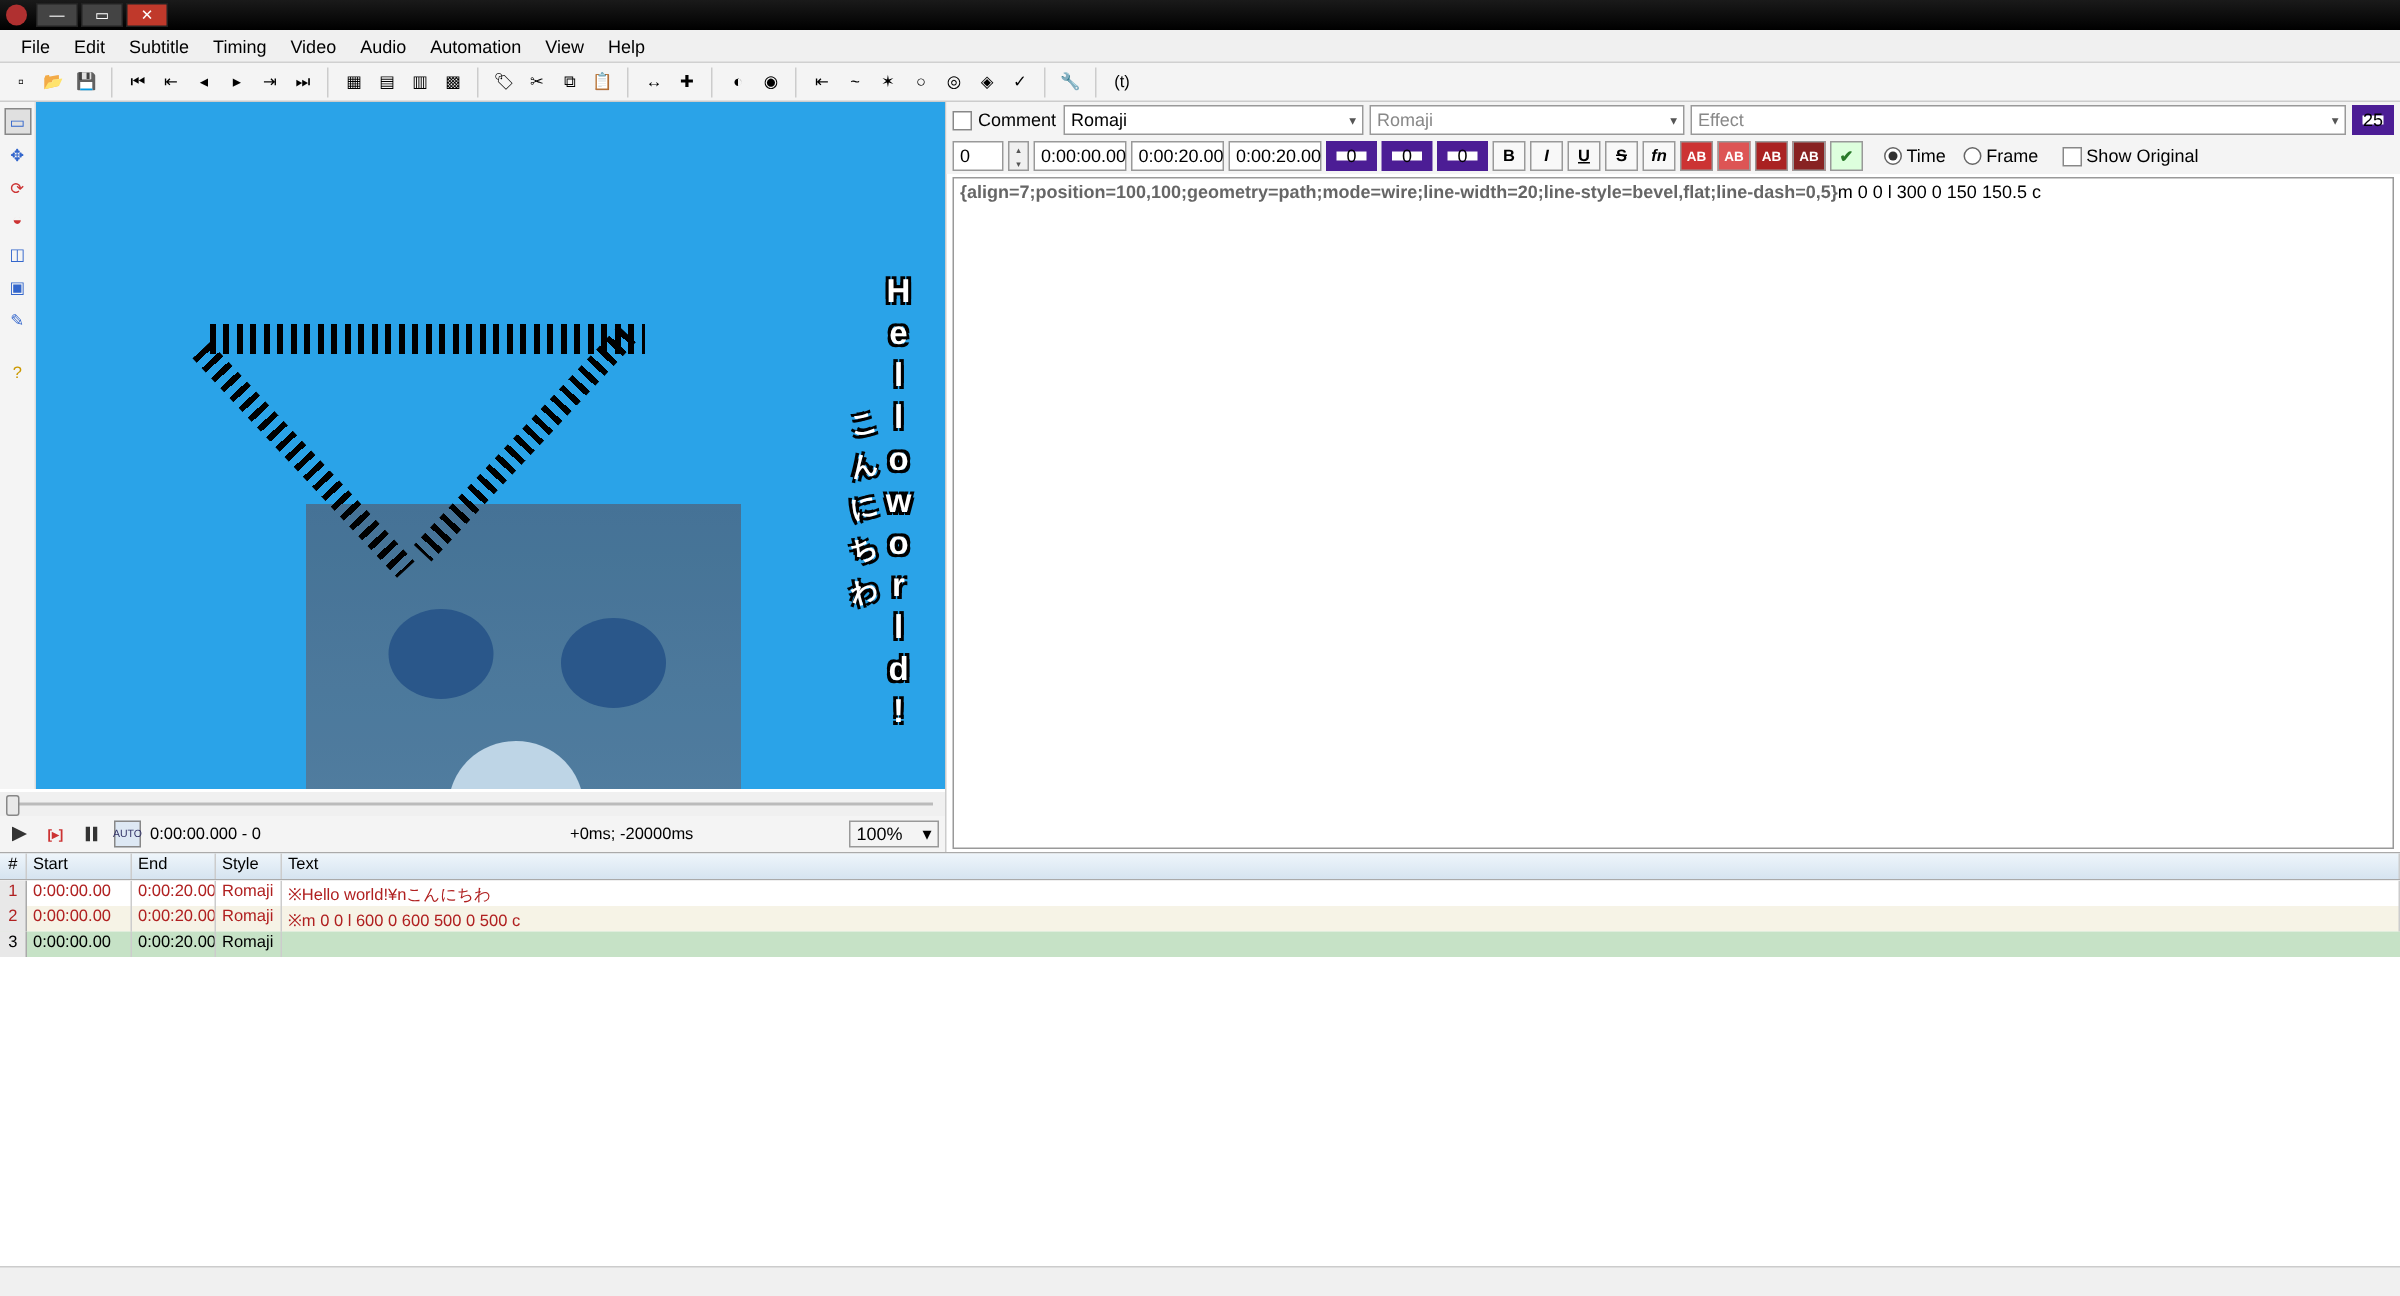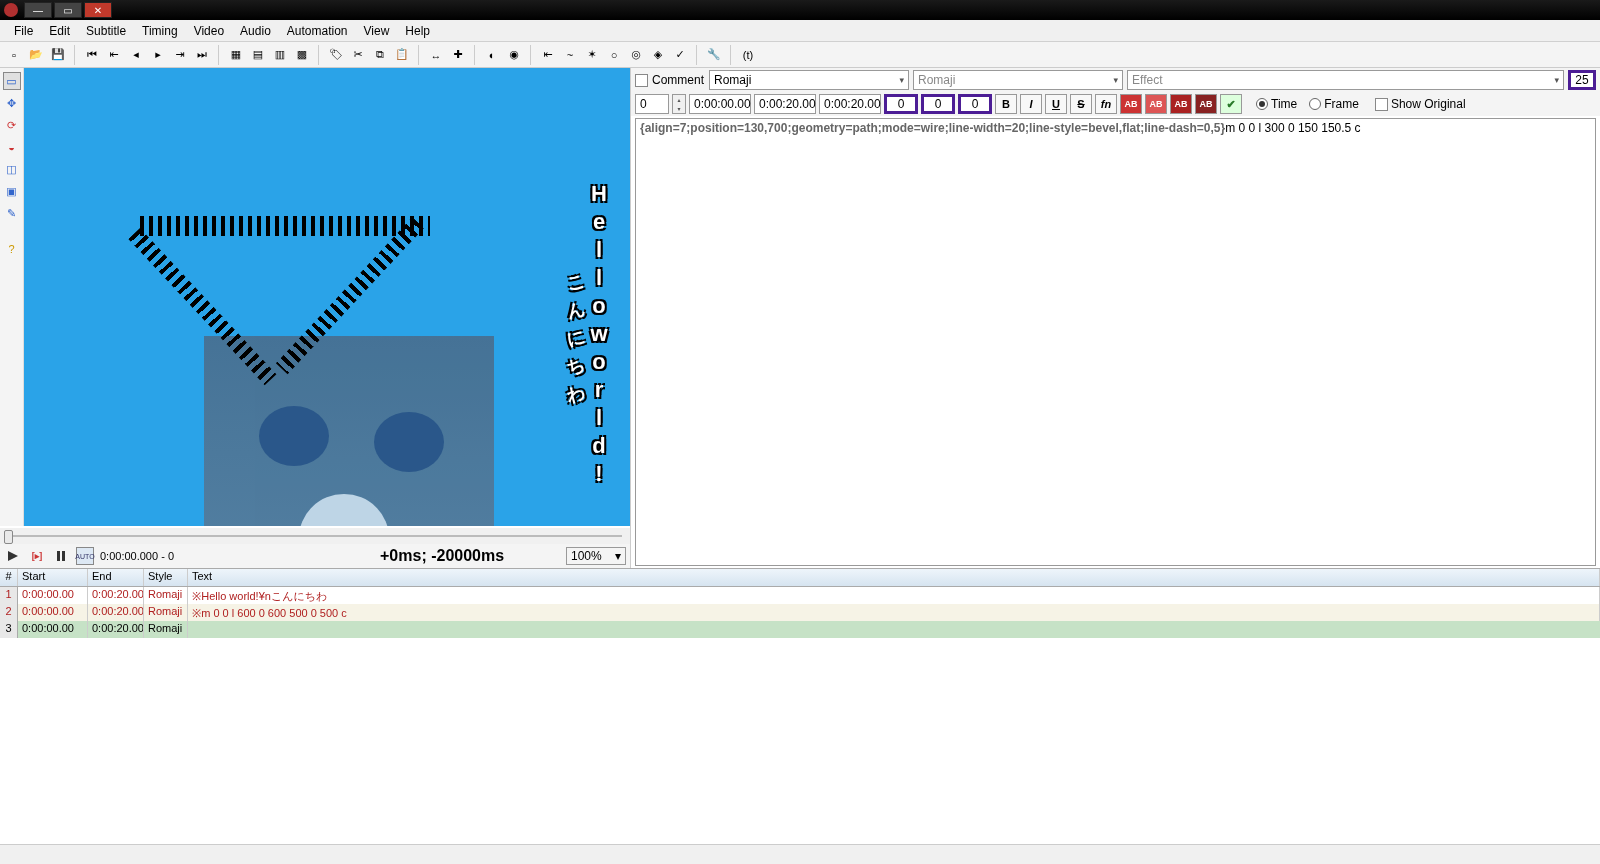--- a/index.html
+++ b/index.html
@@ -33,32 +33,32 @@
 .vtext span { display:block; color:#fff; font-weight:bold; font-size:22px; text-shadow:-2px -2px 0 #000,2px -2px 0 #000,-2px 2px 0 #000,2px 2px 0 #000; line-height:28px; }
 .jtext { position:absolute; right:40px; top:200px; width:28px; text-align:center; }
 .jtext span { display:block; color:#fff; font-weight:bold; font-size:18px; text-shadow:-2px -2px 0 #000,2px -2px 0 #000,-2px 2px 0 #000,2px 2px 0 #000; line-height:28px; transform:rotate(-14deg); }
 .slider { height:16px; background:#f0f0f0; position:relative; margin-top:2px; }
 .slider .track { position:absolute; top:7px; left:8px; right:8px; height:2px; background:#bbb; }
 .slider .thumb { position:absolute; top:2px; left:4px; width:9px; height:14px; background:#e9e9e9; border:1px solid #888; border-radius:2px; }
 .pcontrols { height:24px; background:#f4f4f4; display:flex; align-items:center; padding:0 4px; gap:6px; }
 .pbtn { width:18px; height:18px; display:flex; align-items:center; justify-content:center; cursor:default; }
 .pbtn.boxed { border:1px solid #888; background:#dde8f4; }
 .timecode { font-size:11px; }
-.offset { margin-left:200px; font-size:16px;font-weight:bold; }
+.offset { margin-left:200px; font-size:11px; }
 .zoomsel { margin-left:auto; width:60px; height:18px; border:1px solid #999; font-size:11px; padding:0 4px; display:flex; align-items:center; justify-content:space-between; }
 .rightcol { flex:1; display:flex; flex-direction:column; border-left:1px solid #ccc; }
 .editrow1 { height:24px; display:flex; align-items:center; gap:4px; padding:2px 4px; background:#f4f4f4; }
 .editrow2 { height:24px; display:flex; align-items:center; gap:3px; padding:2px 4px; background:#f4f4f4; }
 .chk { width:13px; height:13px; border:1px solid #888; background:#fff; display:inline-block; }
 .radio { width:12px; height:12px; border:1px solid #666; border-radius:50%; display:inline-block; background:#fff; position:relative; }
 .radio.on::after { content:""; position:absolute; left:2px; top:2px; width:6px; height:6px; background:#333; border-radius:50%; }
 .combo { border:1px solid #999; background:#fff; height:20px; display:flex; align-items:center; padding:0 4px; justify-content:space-between; }
 .combo .arrow { font-size:9px; color:#555; }
 .numbox { width:62px; height:20px; border:1px solid #999; background:#fff; display:flex; align-items:center; padding:0 4px; font-size:11px; }
-.numboxs { width:34px; height:20px; border:3px solid #4c1d95; background:#fff; display:flex; align-items:center; justify-content:center; font-size:11px; }
+.numboxs { width:34px; height:20px; border:7px solid #4c1d95; background:#fff; display:flex; align-items:center; justify-content:center; font-size:11px; }
 .spin { width:14px; height:20px; border:1px solid #999; background:#f0f0f0; display:flex; flex-direction:column; }
 .spin div { flex:1; display:flex; align-items:center; justify-content:center; font-size:6px; color:#555; }
 .fmtbtn { width:22px; height:20px; border:1px solid #999; background:#f8f8f8; display:flex; align-items:center; justify-content:center; font-weight:bold; font-size:11px; cursor:default; }
 .fmtbtn.red { background:#c33; color:#fff; font-size:9px; }
 .fmtbtn.grn { background:#dfd; color:#2a7a2a; }
 .editbox { flex:1; border:1px solid #999; margin:2px 4px; padding:2px 4px; background:#fff; font-size:12px; overflow:auto; }
 .editbox b { color:#666; }
 .grid-wrap { border-top:1px solid #aaa; }
 .ghead { height:18px; background:linear-gradient(#eef5fb,#d6e4f0); display:flex; border-bottom:1px solid #aaa; }
 .ghead div, .grow div { border-right:1px solid #ccc; padding:1px 4px; font-size:11px; overflow:hidden; white-space:nowrap; }
@@ -271,21 +271,21 @@
       <span class="radio on"></span>
       <span>Time</span>
       <span style="width:6px"></span>
       <span class="radio"></span>
       <span>Frame</span>
       <span style="width:10px"></span>
       <span class="chk"></span>
       <span>Show Original</span>
     </div>
     <div class="editbox">
-      <b>{align=7;position=130,700;geometry=path;mode=wire;line-width=20;line-style=bevel,flat;line-dash=0,5}</b><span>m 0 0 l 300 0 150 150.5 c</span>
+      <b>{align=7;position=100,100;geometry=path;mode=wire;line-width=20;line-style=bevel,flat;line-dash=0,5}</b><span>m 0 0 l 300 0 150 150.5 c</span>
     </div>
   </div>
 </div>
 
 <div class="grid-wrap">
   <div class="ghead">
     <div class="c-n">#</div>
     <div class="c-s">Start</div>
     <div class="c-e">End</div>
     <div class="c-st">Style</div>

